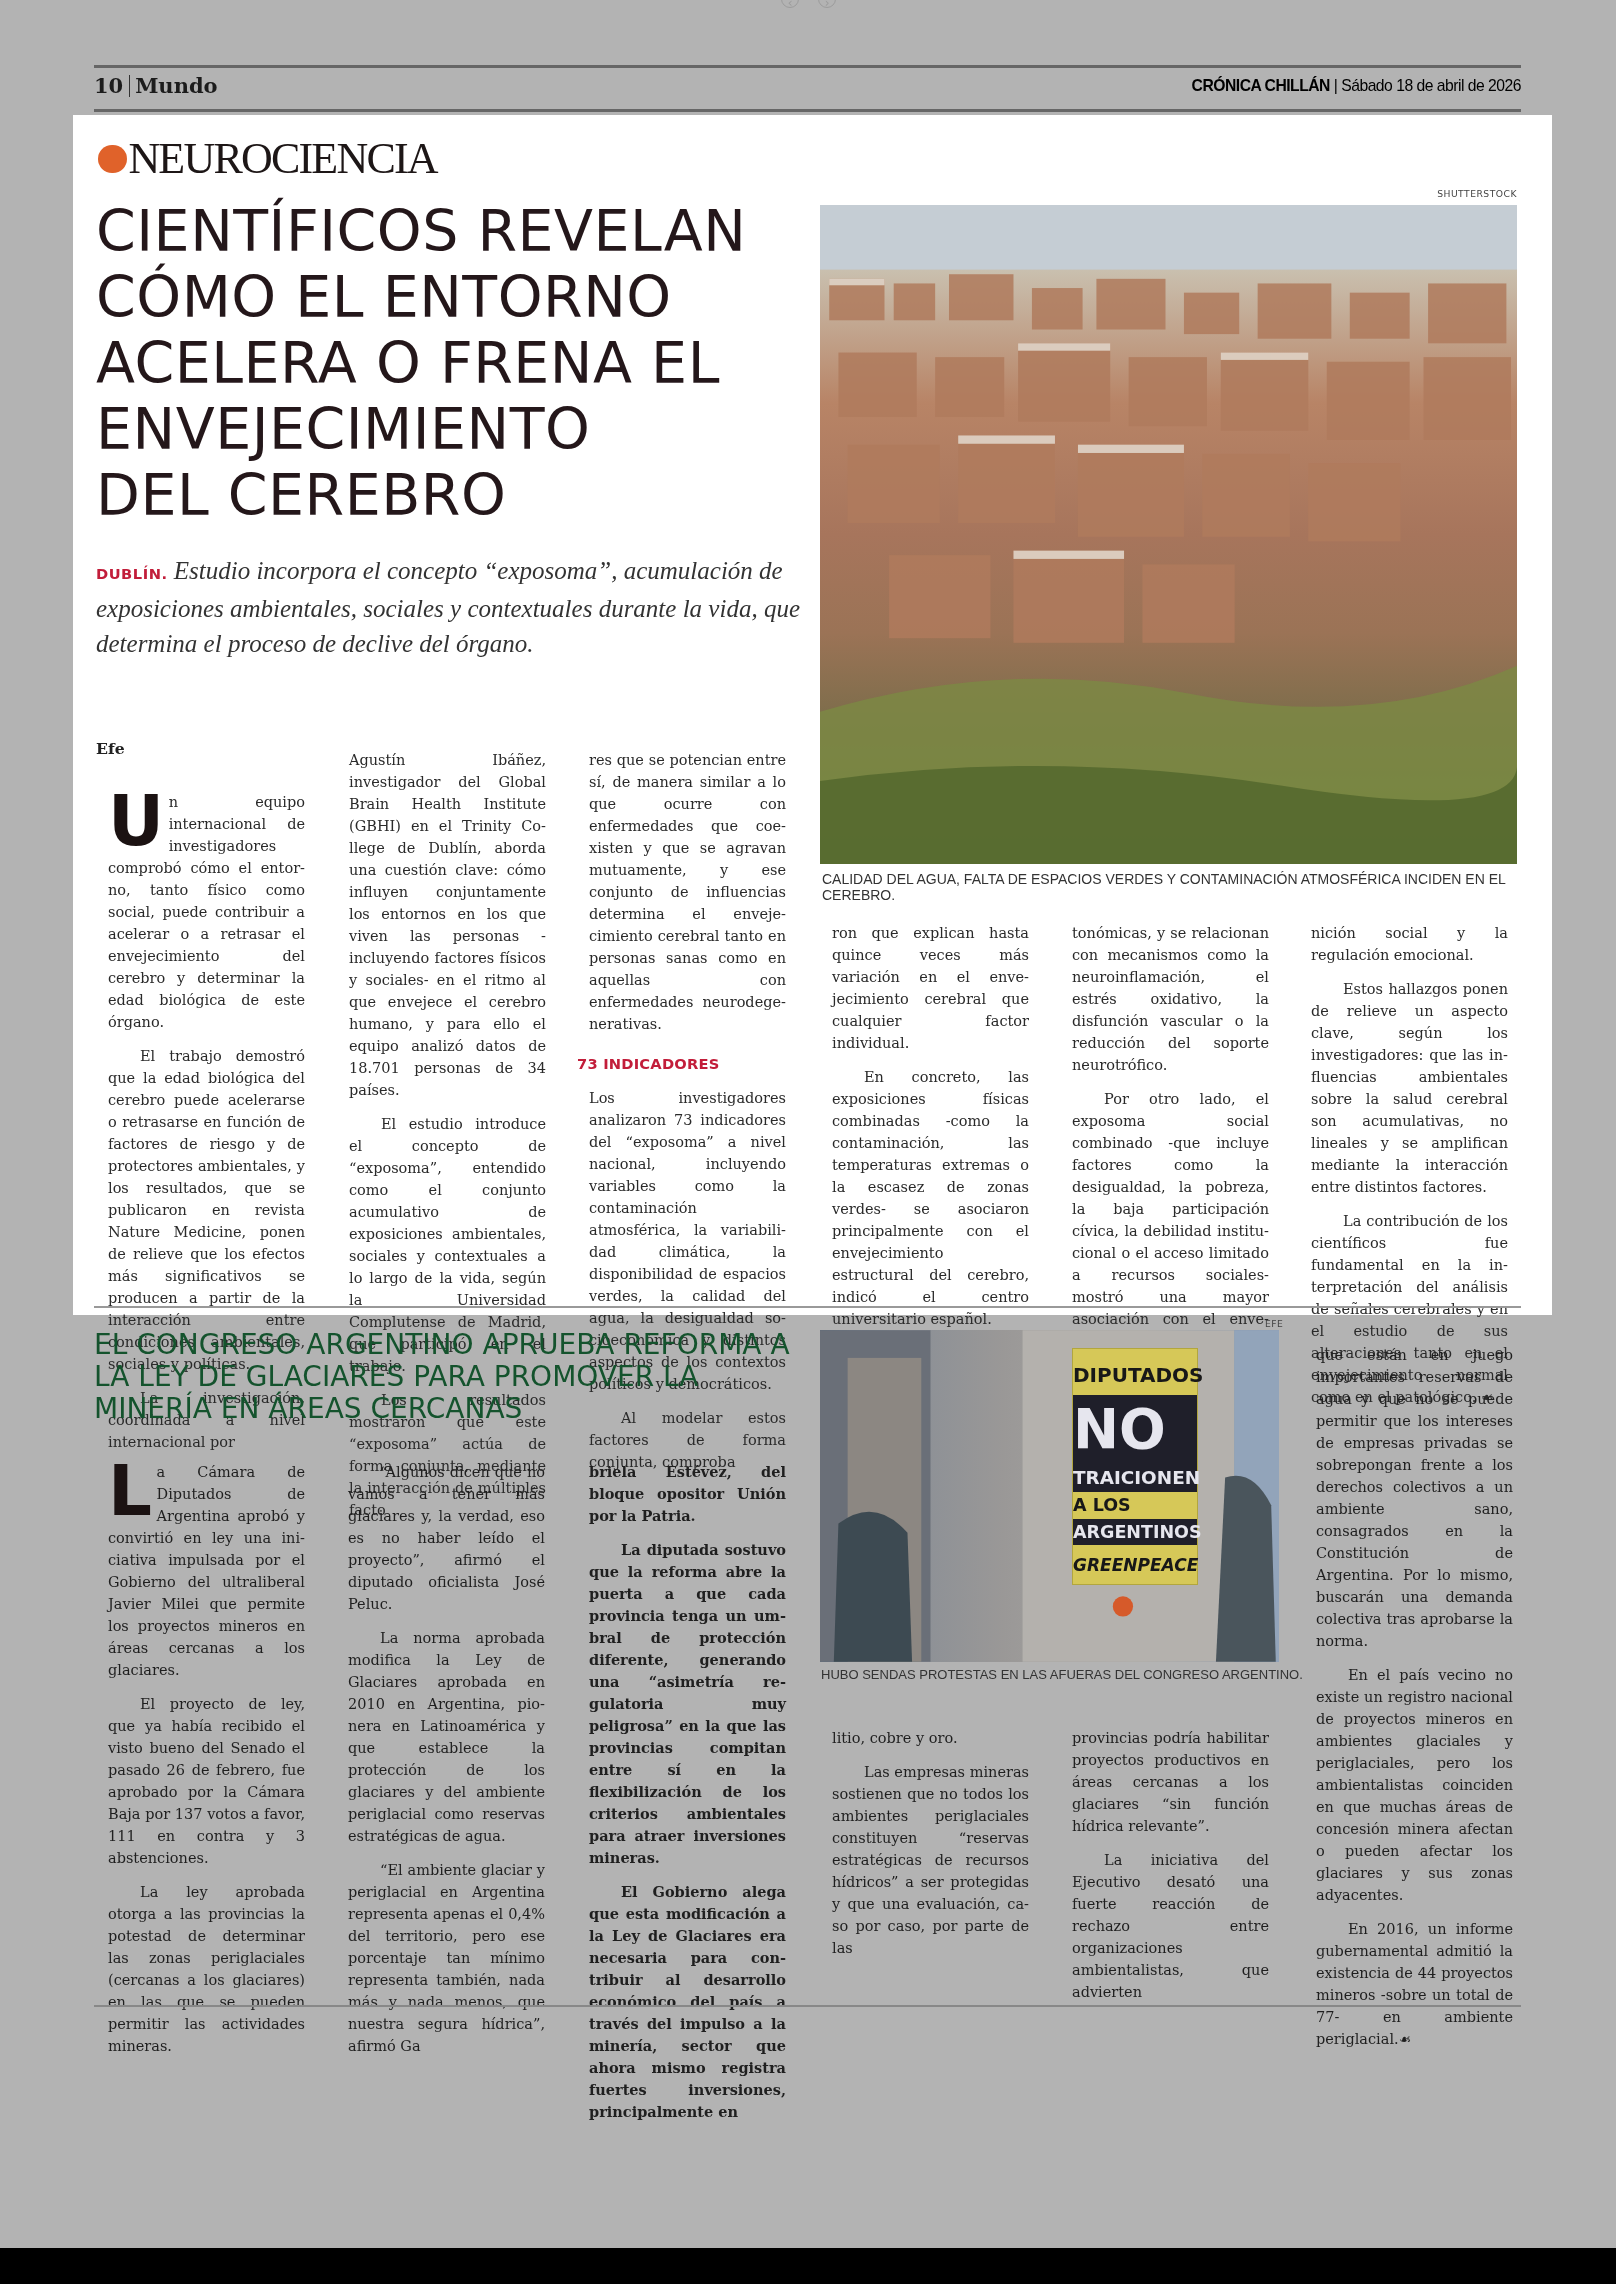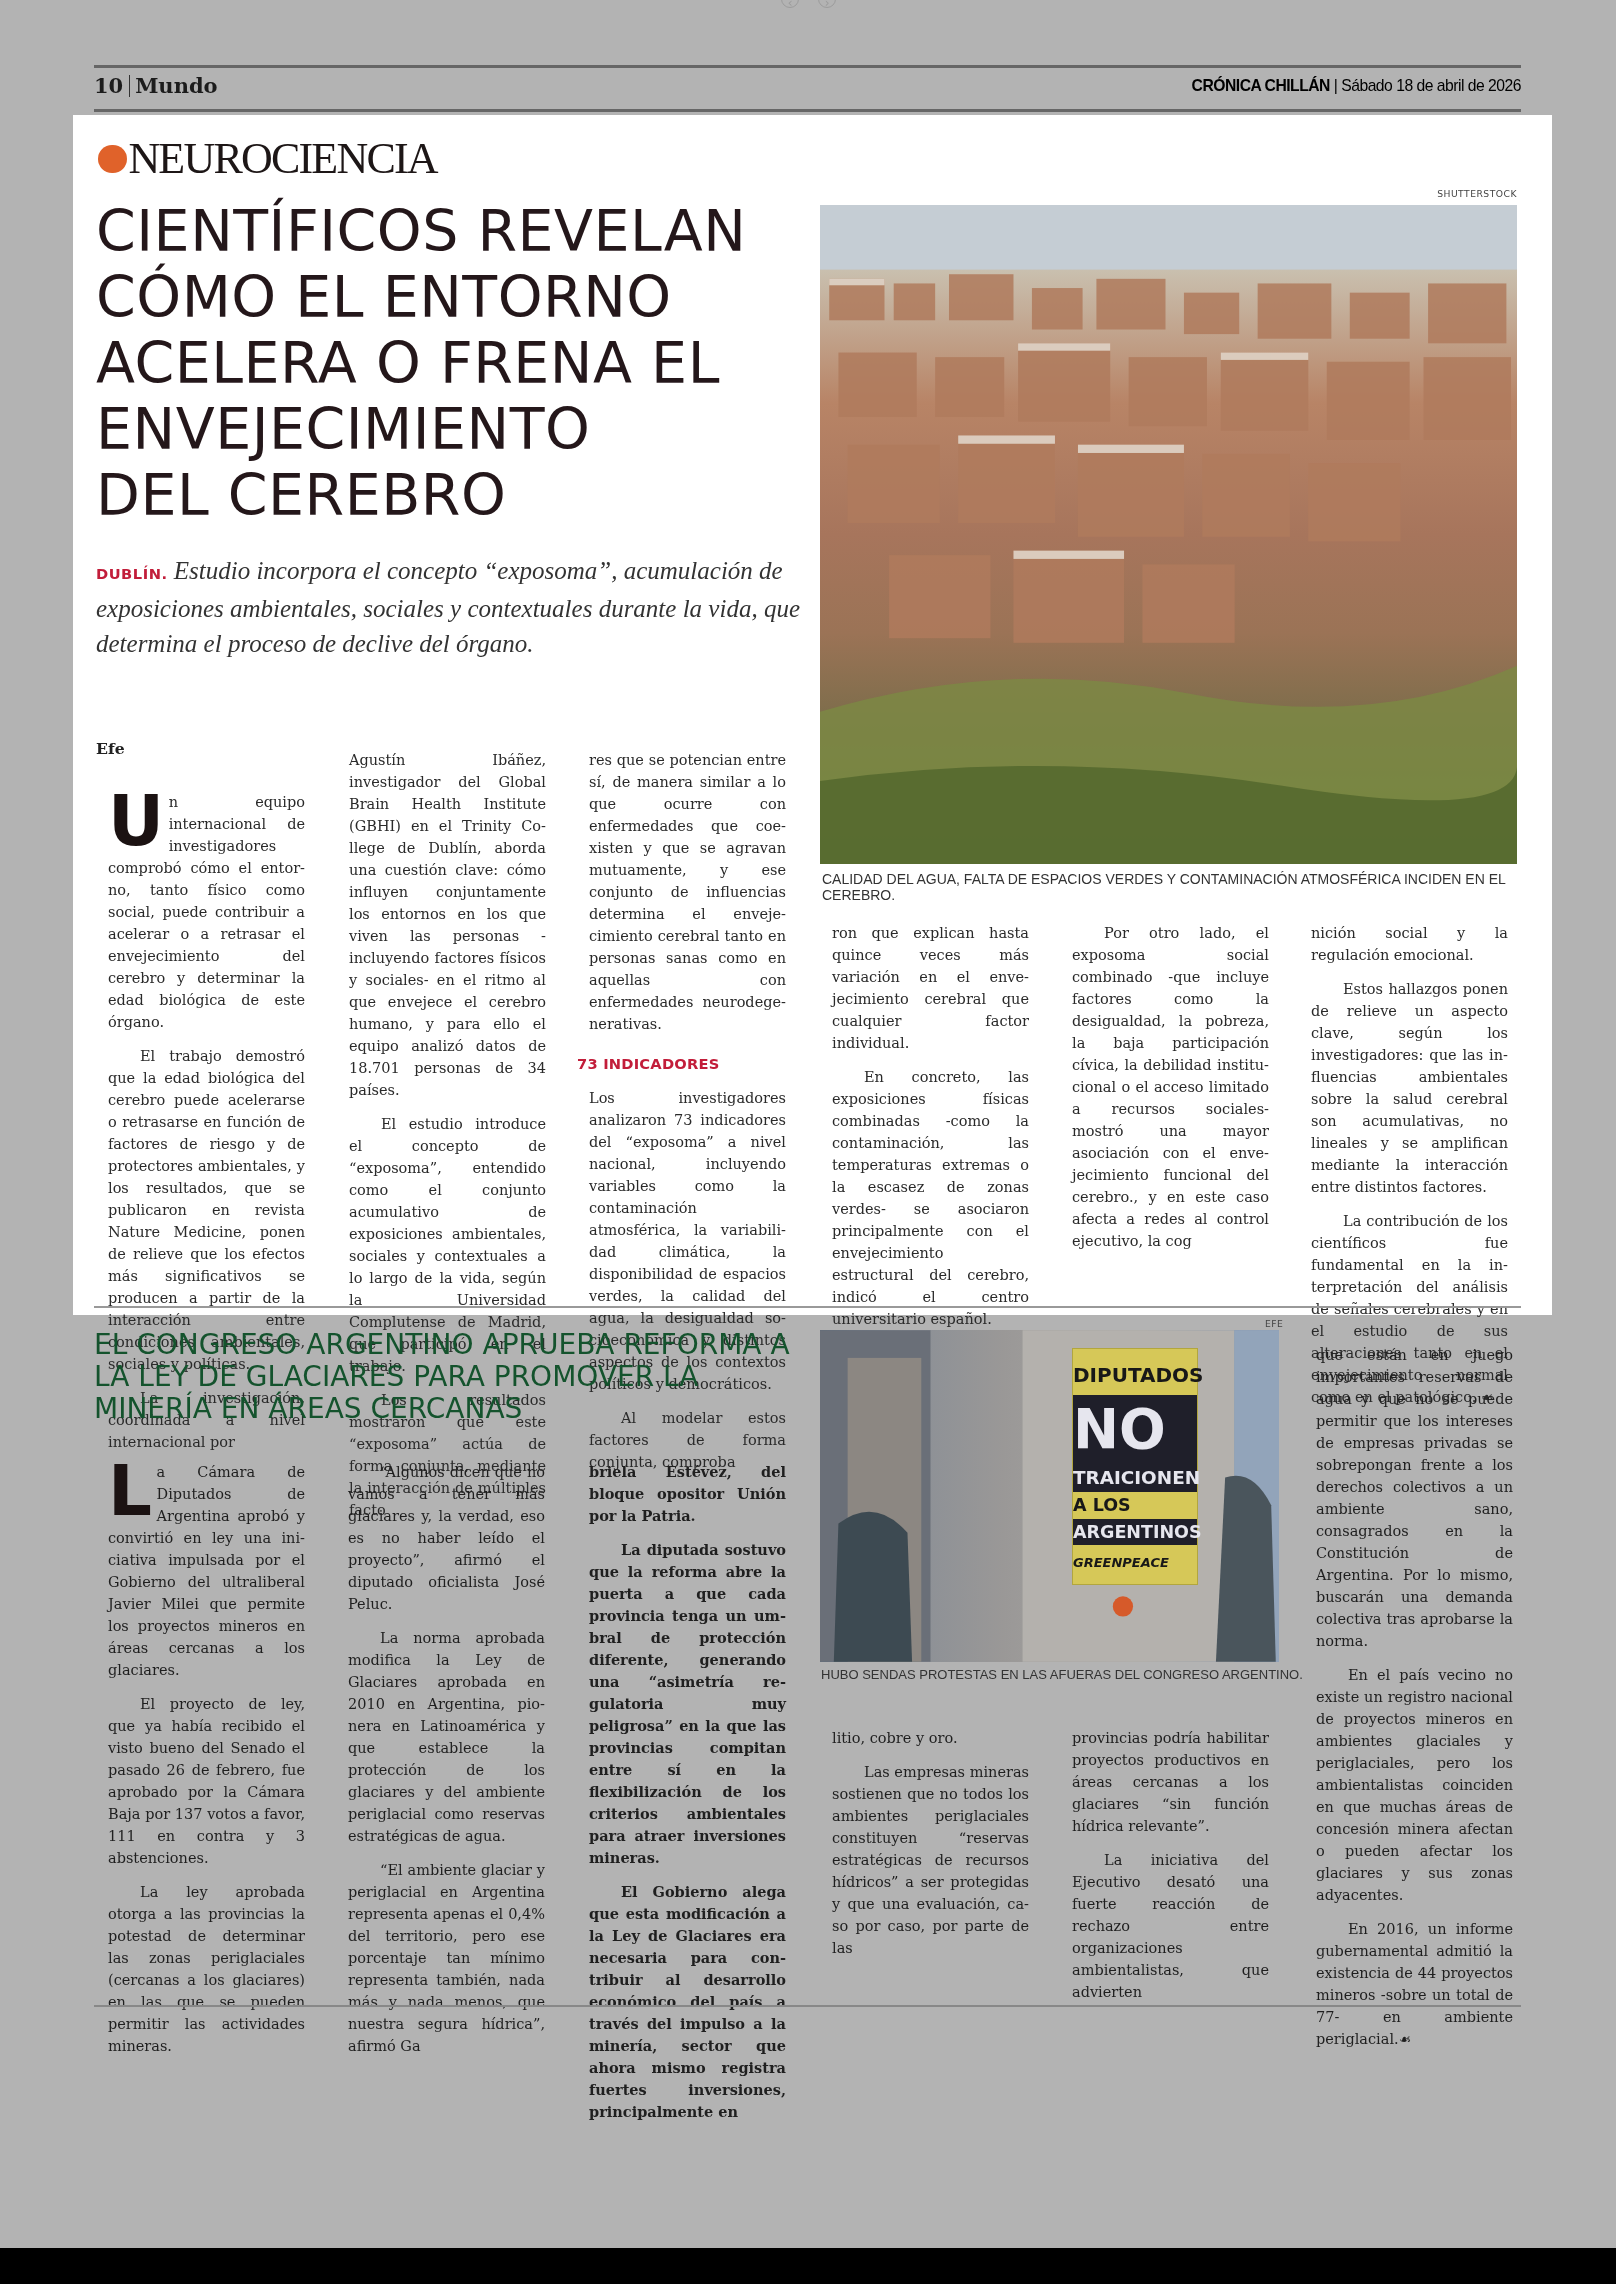--- a/index.html
+++ b/index.html
@@ -197,20 +197,21 @@
     <div class="subhead">73 INDICADORES</div>
     <p class="noindent">Los investigadores analizaron 73 indicadores del “exposoma” a nivel nacional, incluyendo variables como la contamina­ción atmosférica, la variabili­dad climática, la disponibilidad de espacios verdes, la calidad del agua, la desigualdad so­cioeconómica y distintos as­pectos de los contextos políti­cos y democráticos.</p>
     <p>Al modelar estos factores de forma conjunta, comproba­</p>
   </div>
   <div class="col" style="left:747px; top:795px;">
     <p class="noindent">ron que explican hasta quince veces más variación en el enve­jecimiento cerebral que cual­quier factor individual.</p>
     <p>En concreto, las exposicio­nes físicas combinadas -como la contaminación, las tempera­turas extremas o la escasez de zonas verdes- se asociaron principalmente con el enveje­cimiento estructural del cere­bro, indicó el centro universita­rio español.</p>
     <p>Estas alteraciones afectan a regiones clave implicadas en la memoria, la regulación emocional y las funciones au­</p>
   </div>
   <div class="col" style="left:987px; top:795px;">
+    <p class="noindent">tonómicas, y se relacionan con mecanismos como la neuroinflamación, el estrés oxidativo, la disfunción vas­cular o la reducción del so­porte neurotrófico.</p>
     <p>Por otro lado, el exposoma social combinado -que incluye factores como la desigualdad, la pobreza, la baja participa­ción cívica, la debilidad institu­cional o el acceso limitado a re­cursos sociales- mostró una mayor asociación con el enve­jecimiento funcional del cere­bro., y en este caso afecta a re­des al control ejecutivo, la cog­</p>
   </div>
   <div class="col" style="left:1226px; top:795px;">
     <p class="noindent">nición social y la regulación emocional.</p>
     <p>Estos hallazgos ponen de relieve un aspecto clave, según los investigadores: que las in­fluencias ambientales sobre la salud cerebral son acumulati­vas, no lineales y se amplifican mediante la interacción entre distintos factores.</p>
     <p><span>La contribución de los cien­tíficos fue fundamental en la in­terpretación del análisis de se­ñales cerebrales y en el estudio de sus alteraciones tanto en el envejecimiento normal como en el patológico.</span> <span class="endmark">☙</span></p>
   </div>
 </div>
 
 <div class="rule-mid"></div>
@@ -231,21 +232,21 @@
     <path d="M40 420 Q120 360 190 440 L200 720 L30 720 Z" fill="#3d4a52"></path>
     <path d="M880 320 Q940 300 980 380 L990 720 L860 720 Z" fill="#4a555c"></path>
     <circle cx="658" cy="600" r="22" fill="#d65a2a"></circle>
   </svg>
   <div class="banner" style="left:252px;">
     <div class="seg" style="top:14px; font-size:20px; color:#181818;">DIPUTADOS</div>
     <div class="seg dark" style="top:46px; height:69px; font-size:55px; line-height:69px;">NO</div>
     <div class="seg dark" style="top:115px; height:28px; font-size:18.4px; line-height:28px;">TRAICIONEN</div>
     <div class="seg" style="top:146px; font-size:17.5px; color:#181818;">A LOS</div>
     <div class="seg dark" style="top:170px; height:26px; font-size:17.5px; line-height:26px;">ARGENTINOS</div>
-    <div class="seg" style="top:206px; font-size:13px; font-style:italic; color:#181818;">GREENPEACE</div>
+    <div class="seg" style="top:206px; font-size:17px; font-style:italic; color:#181818;">GREENPEACE</div>
   </div>
 </div>
 <div class="caption caption2">HUBO SENDAS PROTESTAS EN LAS AFUERAS DEL CONGRESO ARGENTINO.</div>
 
 <div class="col col2" style="left:96px; top:1449px;">
   <p class="first"><span class="dropcap">L</span><span>a Cámara de Diputados de Argentina aprobó y convirtió en ley una ini­ciativa impulsada por el Go­bierno del ultraliberal Javier Milei que permite los proyec­tos mineros en áreas cercanas a los glaciares.</span></p>
   <p>El proyecto de ley, que ya había recibido el visto bueno del Senado el pasado 26 de fe­brero, fue aprobado por la Cá­mara Baja por 137 votos a favor, 111 en contra y 3 abstenciones.</p>
   <p>La ley aprobada otorga a las provincias la potestad de determinar las zonas perigla­ciales (cercanas a los glaciares) en las que se pueden permitir las actividades mineras.</p>
 </div>
 <div class="col col2" style="left:336px; top:1449px;">

